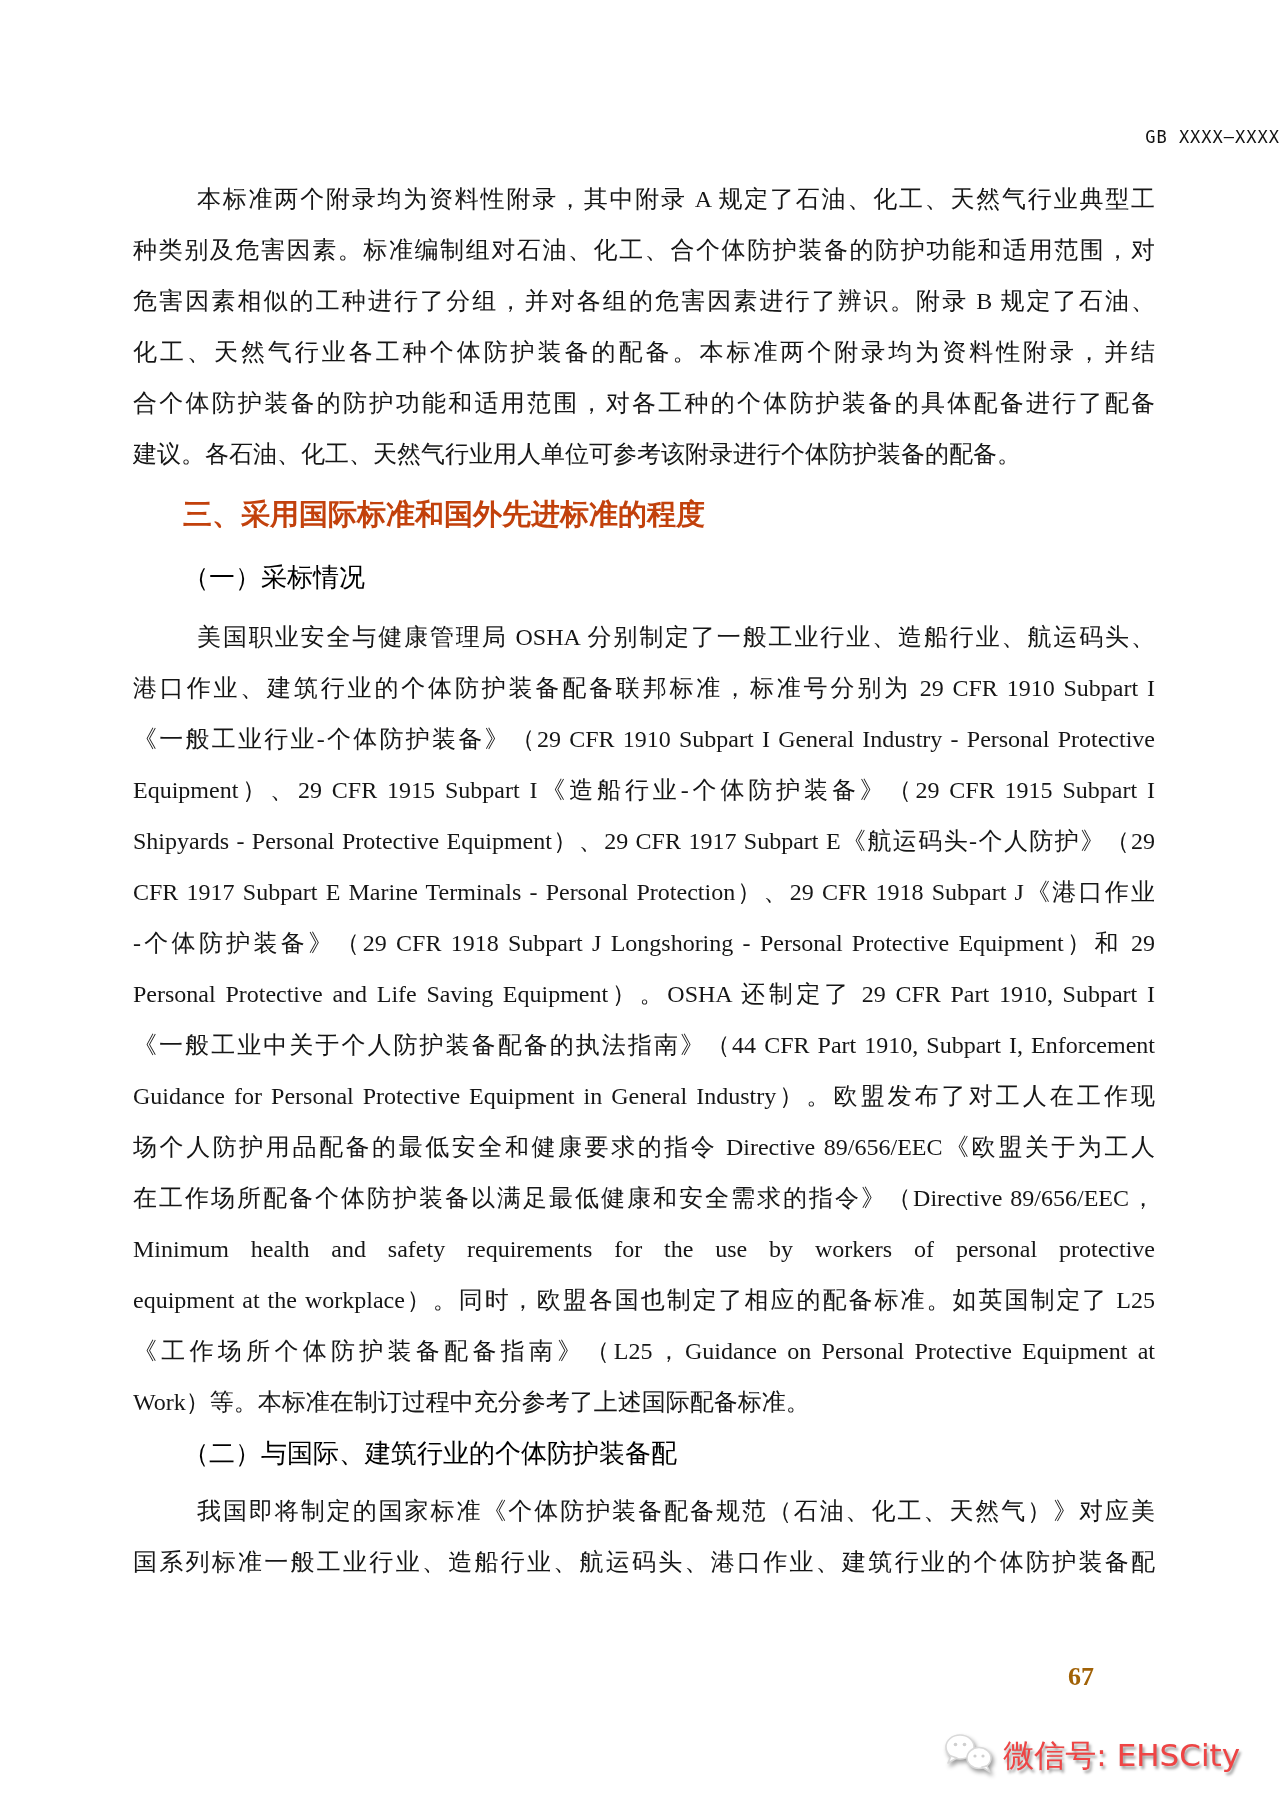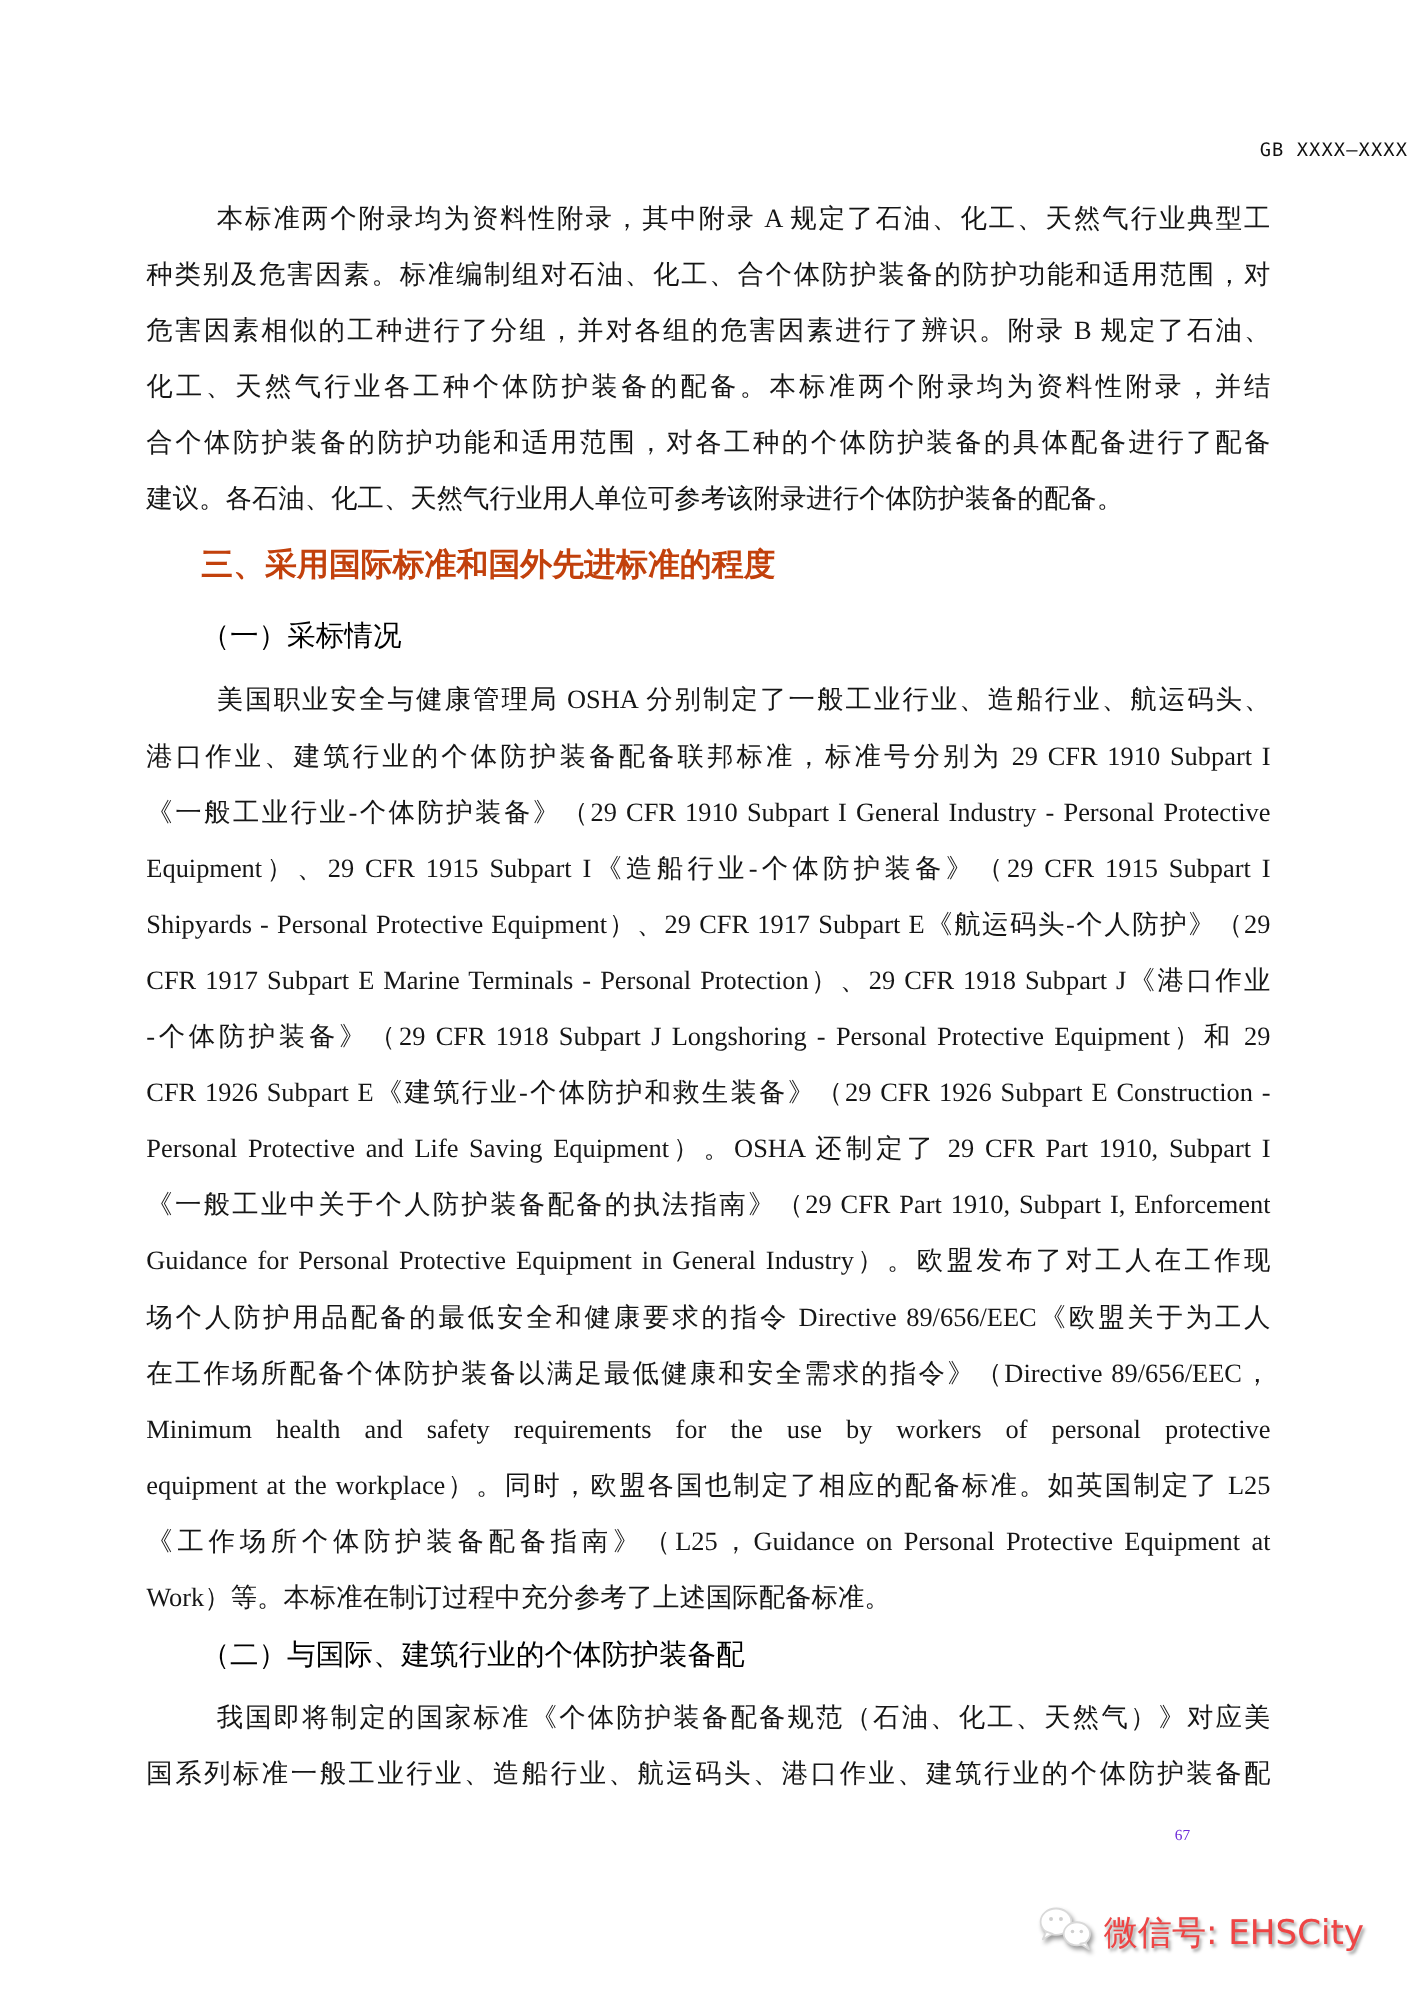--- a/index.html
+++ b/index.html
@@ -52,22 +52,23 @@
     font-size:26px;
     line-height:36px;
     color:#000;
   }
   .sub1{ margin-top:26px; }
   .sub2{ margin-top:8px; }
   .page-number{
     position:absolute;
     left:1068px;
     top:1662px;
-    font-size:14px;
-    color:#6d28d9;
+    font-size:26px;
+    color:#a16207;
+    font-weight:bold;
   }
   .watermark{
     position:absolute;
     top:1732px;
     right:40px;
     display:flex;
     align-items:center;
     gap:8px;
   }
   .watermark .wm-text{
@@ -102,23 +103,22 @@
   <div class="sub-heading sub1">（一）采标情况</div>
 
   <div class="para p2">
     <div class="line indent">美国职业安全与健康管理局 OSHA 分别制定了一般工业行业、造船行业、航运码头、</div>
     <div class="line">港口作业、建筑行业的个体防护装备配备联邦标准，标准号分别为 29 CFR 1910 Subpart I</div>
     <div class="line">《一般工业行业-个体防护装备》（29 CFR 1910 Subpart I General Industry - Personal Protective</div>
     <div class="line">Equipment）、29 CFR 1915 Subpart I《造船行业-个体防护装备》（29 CFR 1915 Subpart I</div>
     <div class="line">Shipyards - Personal Protective Equipment）、29 CFR 1917 Subpart E《航运码头-个人防护》（29</div>
     <div class="line">CFR 1917 Subpart E Marine Terminals - Personal Protection）、29 CFR 1918 Subpart J《港口作业</div>
     <div class="line">-个体防护装备》（29 CFR 1918 Subpart J Longshoring - Personal Protective Equipment）和 29</div>
-    <div class="line">CFR 1926 Subpart E《建筑行业-个体防护和救生装备》（29 CFR 1926 Subpart E Construction -</div>
     <div class="line">Personal Protective and Life Saving Equipment）。OSHA 还制定了 29 CFR Part 1910, Subpart I</div>
-    <div class="line">《一般工业中关于个人防护装备配备的执法指南》（29 CFR Part 1910, Subpart I, Enforcement</div>
+    <div class="line">《一般工业中关于个人防护装备配备的执法指南》（44 CFR Part 1910, Subpart I, Enforcement</div>
     <div class="line">Guidance for Personal Protective Equipment in General Industry）。欧盟发布了对工人在工作现</div>
     <div class="line">场个人防护用品配备的最低安全和健康要求的指令 Directive 89/656/EEC《欧盟关于为工人</div>
     <div class="line">在工作场所配备个体防护装备以满足最低健康和安全需求的指令》（Directive 89/656/EEC，</div>
     <div class="line">Minimum health and safety requirements for the use by workers of personal protective</div>
     <div class="line">equipment at the workplace）。同时，欧盟各国也制定了相应的配备标准。如英国制定了 L25</div>
     <div class="line">《工作场所个体防护装备配备指南》（L25，Guidance on Personal Protective Equipment at</div>
     <div class="line end">Work）等。本标准在制订过程中充分参考了上述国际配备标准。</div>
   </div>
 
   <div class="sub-heading sub2">（二）与国际、建筑行业的个体防护装备配</div>

